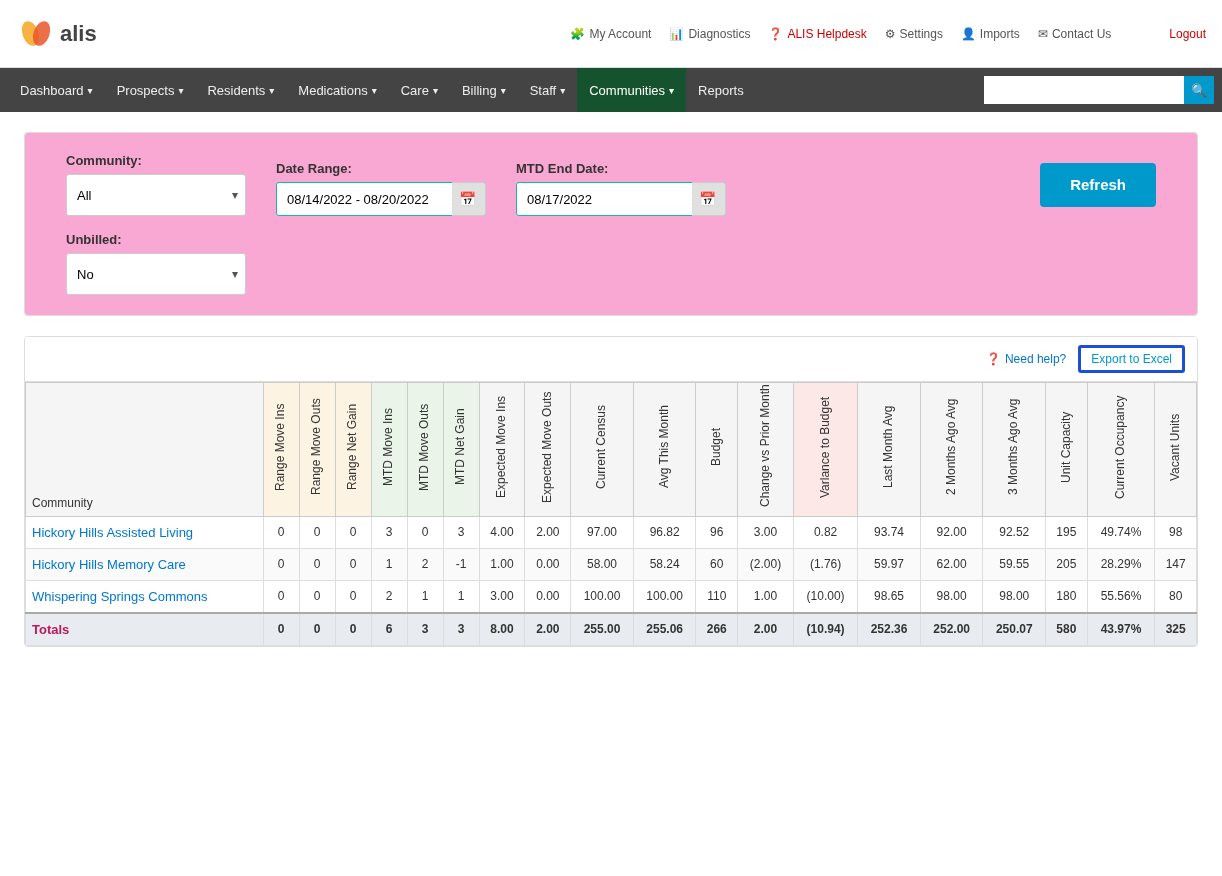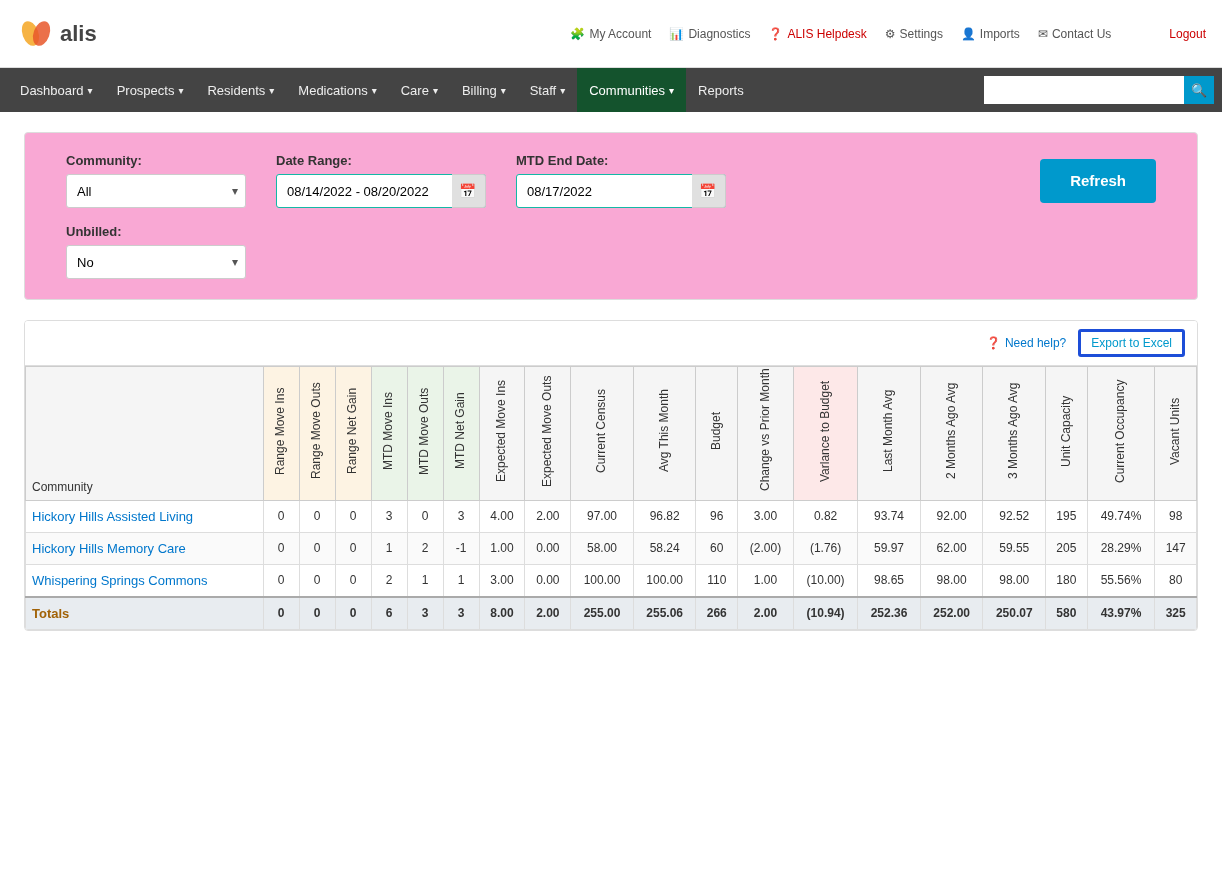--- a/index.html
+++ b/index.html
@@ -126,21 +126,21 @@
       color: #333;
     }
     .filter-select-wrap {
       position: relative;
       display: flex;
       align-items: center;
     }
     .filter-select-wrap select {
       appearance: none;
       width: 180px;
-      height: 34px;
+      height: 42px;
       padding: 0 30px 0 10px;
       border: 1px solid #ccc;
       border-radius: 3px;
       background: #fff;
       font-size: 13px;
       cursor: pointer;
     }
     .filter-select-wrap .chevron {
       position: absolute;
       right: 8px;
@@ -557,21 +557,21 @@
     <td class="">1.00</td>
     <td class="negative">(10.00)</td>
     <td>98.65</td>
     <td>98.00</td>
     <td>98.00</td>
     <td>180</td>
     <td>55.56%</td>
     <td>80</td>
   </tr>
             <tr class="totals-row">
-  <td class="community-cell" style="color:#a16207;cursor:default;">Totals</td>
+  <td class="community-cell" style="color:#be185d;cursor:default;">Totals</td>
   <td>0</td>
   <td>0</td>
   <td>0</td>
   <td>6</td>
   <td>3</td>
   <td>3</td>
   <td>8.00</td>
   <td>2.00</td>
   <td>255.00</td>
   <td>255.06</td>

